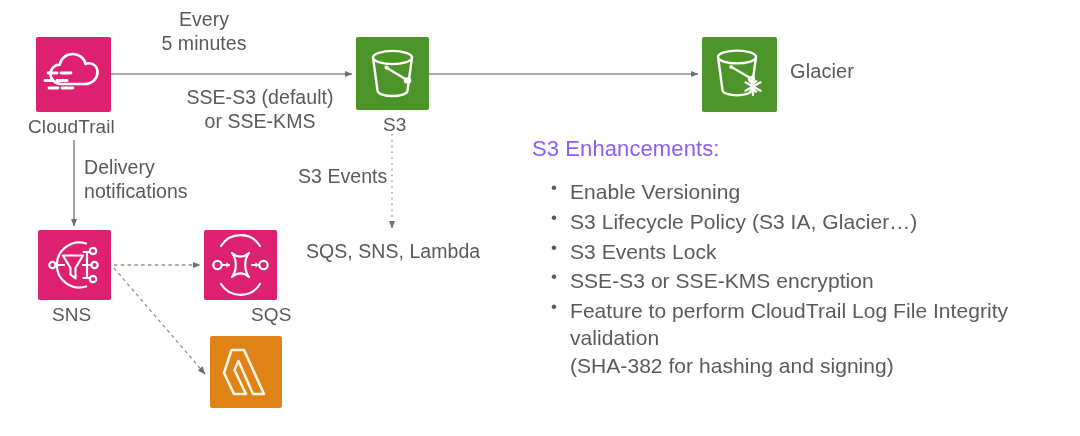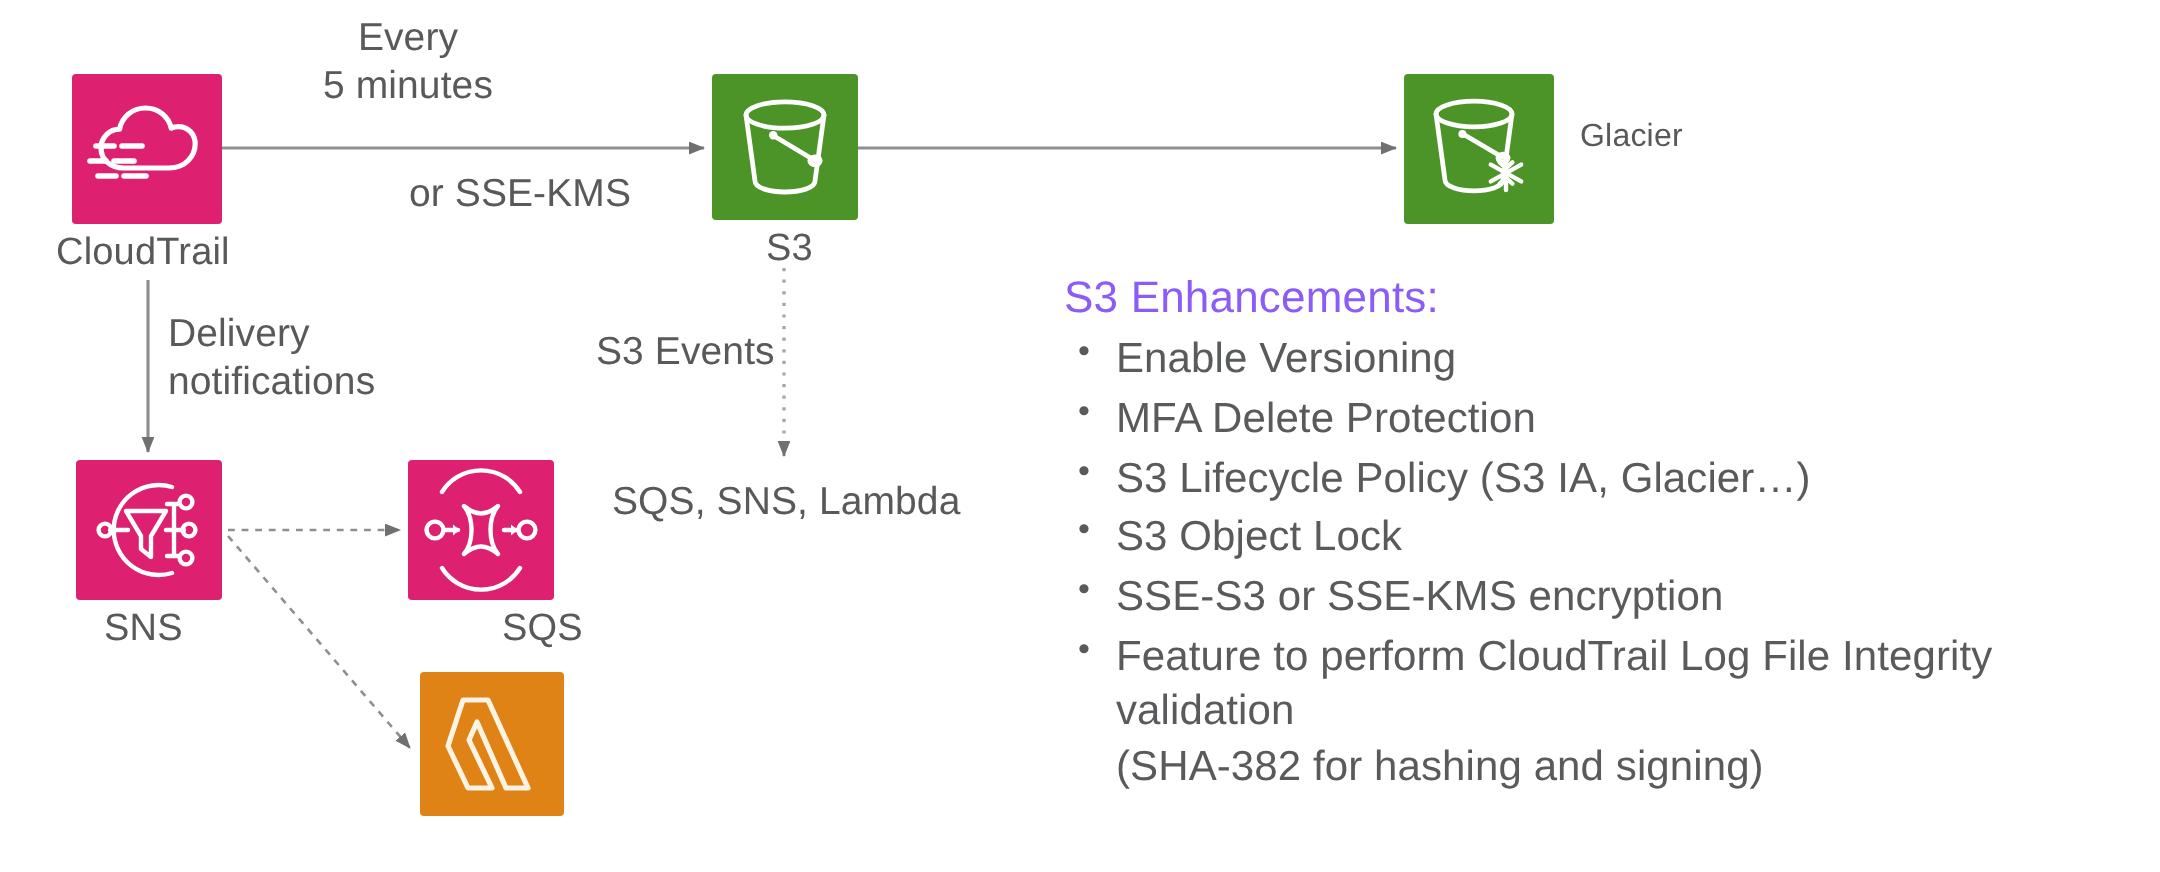--- a/index.html
+++ b/index.html
@@ -51,21 +51,21 @@
     width: 544px;
   }
   .panel-title {
     font-size: 22px;
     color: #8b5cf6;
     margin: 0 0 2px 0;
     letter-spacing: 0.1px;
   }
   .bullets {
     list-style: none;
-    margin: 4px;
+    margin: 16px;
     padding: 0;
   }
   .bullets li {
     position: relative;
     font-size: 21px;
     color: #595a5c;
     line-height: 1.30;
     padding-left: 22px;
     margin-bottom: 2.5px;
     letter-spacing: 0.05px;
@@ -164,21 +164,21 @@
         <line x1="51" y1="41" x2="51" y2="58"></line>
         <line x1="43.4" y1="45.3" x2="58.6" y2="53.7"></line>
         <line x1="43.4" y1="53.7" x2="58.6" y2="45.3"></line>
         <line x1="47.8" y1="44.2" x2="51" y2="47"></line>
         <line x1="54.2" y1="44.2" x2="51" y2="47"></line>
         <line x1="47.8" y1="54.8" x2="51" y2="52"></line>
         <line x1="54.2" y1="54.8" x2="51" y2="52"></line>
       </g>
     </svg>
   </div>
-  <div class="node-label" style="left:790px; top:60px; font-size:16px;">Glacier</div>
+  <div class="node-label" style="left:790px; top:60px; font-size:20px;">Glacier</div>
 
   <div class="icon-box" style="left:38px; top:230px; width:73px; height:70px; background:#DE2071;">
     <svg viewBox="0 0 73 70" aria-hidden="true">
       <g fill="none" stroke="#ffffff" stroke-width="2.2" stroke-linecap="round" stroke-linejoin="round">
         <path d="M48,13.5 A22.5,22.5 0 1 0 48,56.5"></path>
         <path d="M25,25.5 L45,25.5 L37.5,38 L37.5,48.5 L32.5,44.5 L32.5,38 Z"></path>
         <line x1="17" y1="35" x2="26" y2="35"></line>
         <line x1="45" y1="35" x2="54" y2="35"></line>
         <line x1="45.5" y1="22" x2="51.5" y2="22"></line>
         <line x1="45.5" y1="48" x2="51.5" y2="48"></line>
@@ -217,20 +217,21 @@
       </g>
     </svg>
   </div>
 
   <div class="edge-label center" style="left:124px; top:8px; width:160px;">
     <div>Every</div>
     <div>5 minutes</div>
   </div>
 
   <div class="edge-label center" style="left:170px; top:86px; width:180px;">
+    <div>SSE-S3 (default)</div>
     <div>or SSE-KMS</div>
   </div>
 
 
   <div class="edge-label center" style="left:84px; top:156px; width:150px; text-align:left;">
     <div>Delivery</div>
     <div>notifications</div>
   </div>
 
   <div class="edge-label" style="left:298px; top:165px;">
@@ -239,27 +240,24 @@
 
   <div class="edge-label" style="left:306px; top:240px;text-align:center;">SQS, SNS, Lambda</div>
 
   <div class="panel">
     <div class="panel-title">S3 Enhancements:</div>
     <ul class="bullets">
       <li>
         <span>Enable Versioning</span>
       </li>
       <li>
-        <span>MFA Delete Protection</span>
-      </li>
-      <li>
         <span>S3 Lifecycle Policy (S3 IA, Glacier…)</span>
       </li>
       <li>
-        <span>S3 Object Lock</span>
+        <span>S3 Events Lock</span>
       </li>
       <li>
         <span>SSE-S3 or SSE-KMS encryption</span>
       </li>
       <li>
         <span>Feature to perform CloudTrail Log File Integrity validation</span>
         <span class="sub">(SHA-382 for hashing and signing)</span>
       </li>
     </ul>
   </div>

